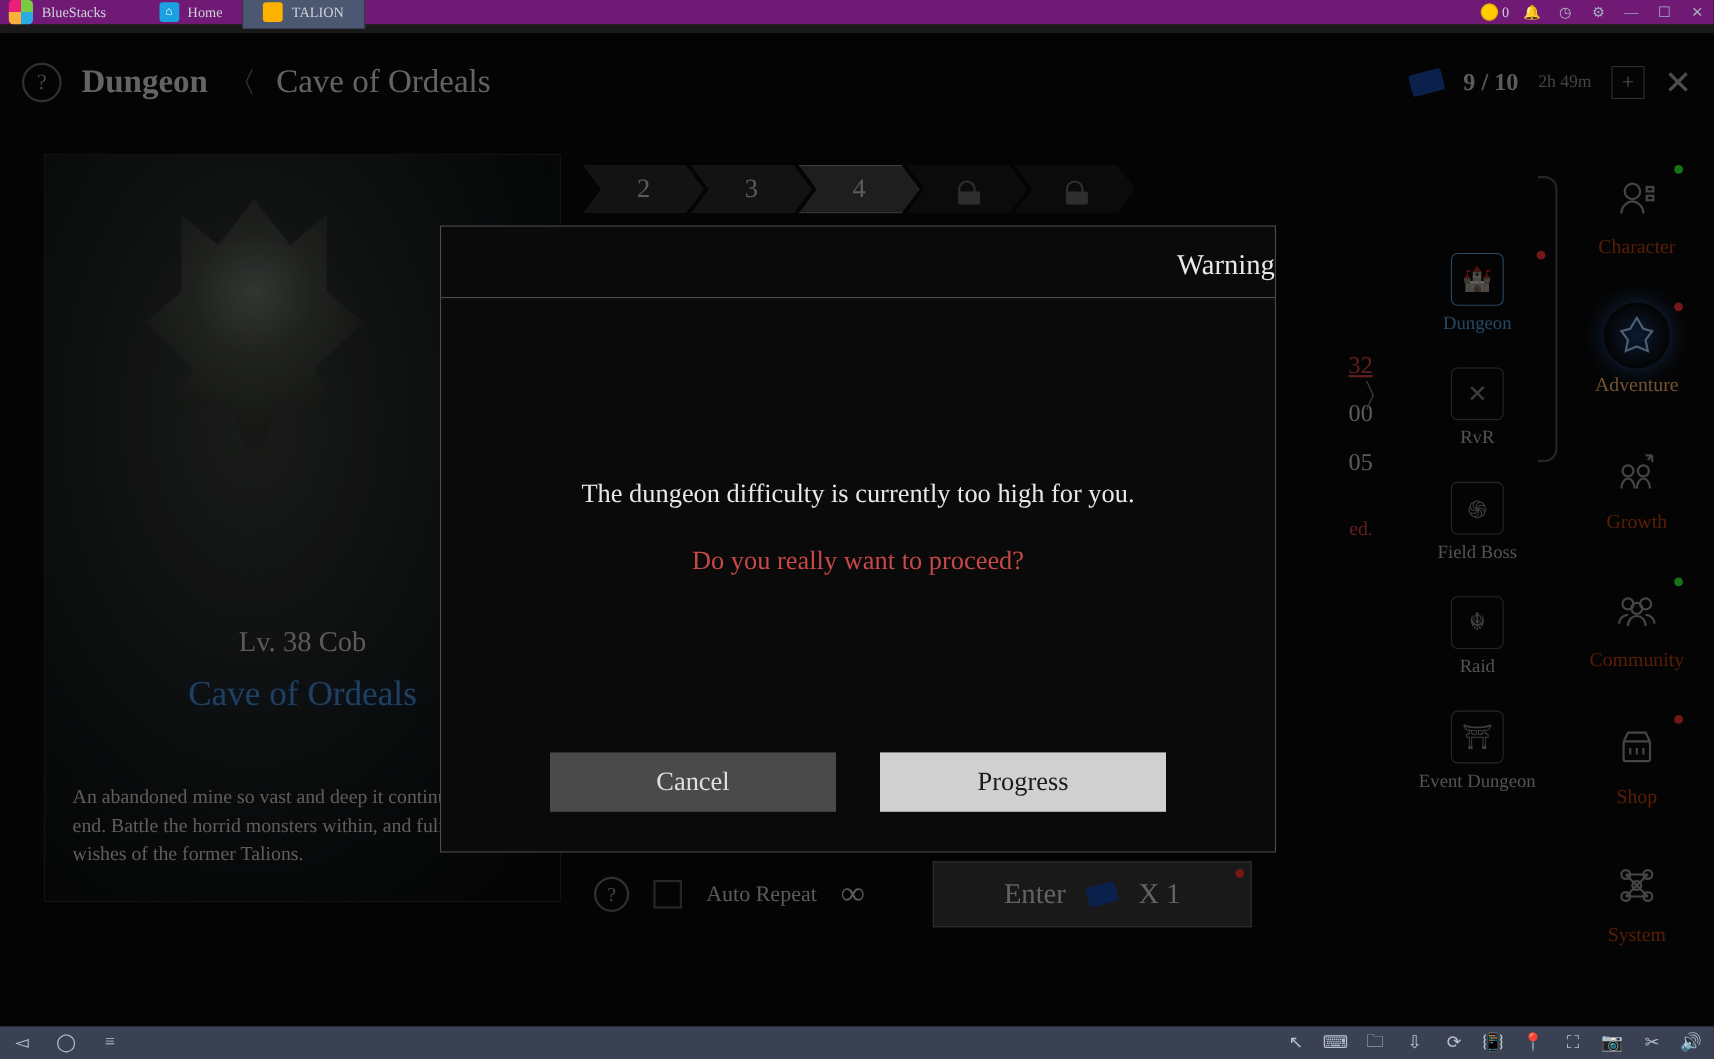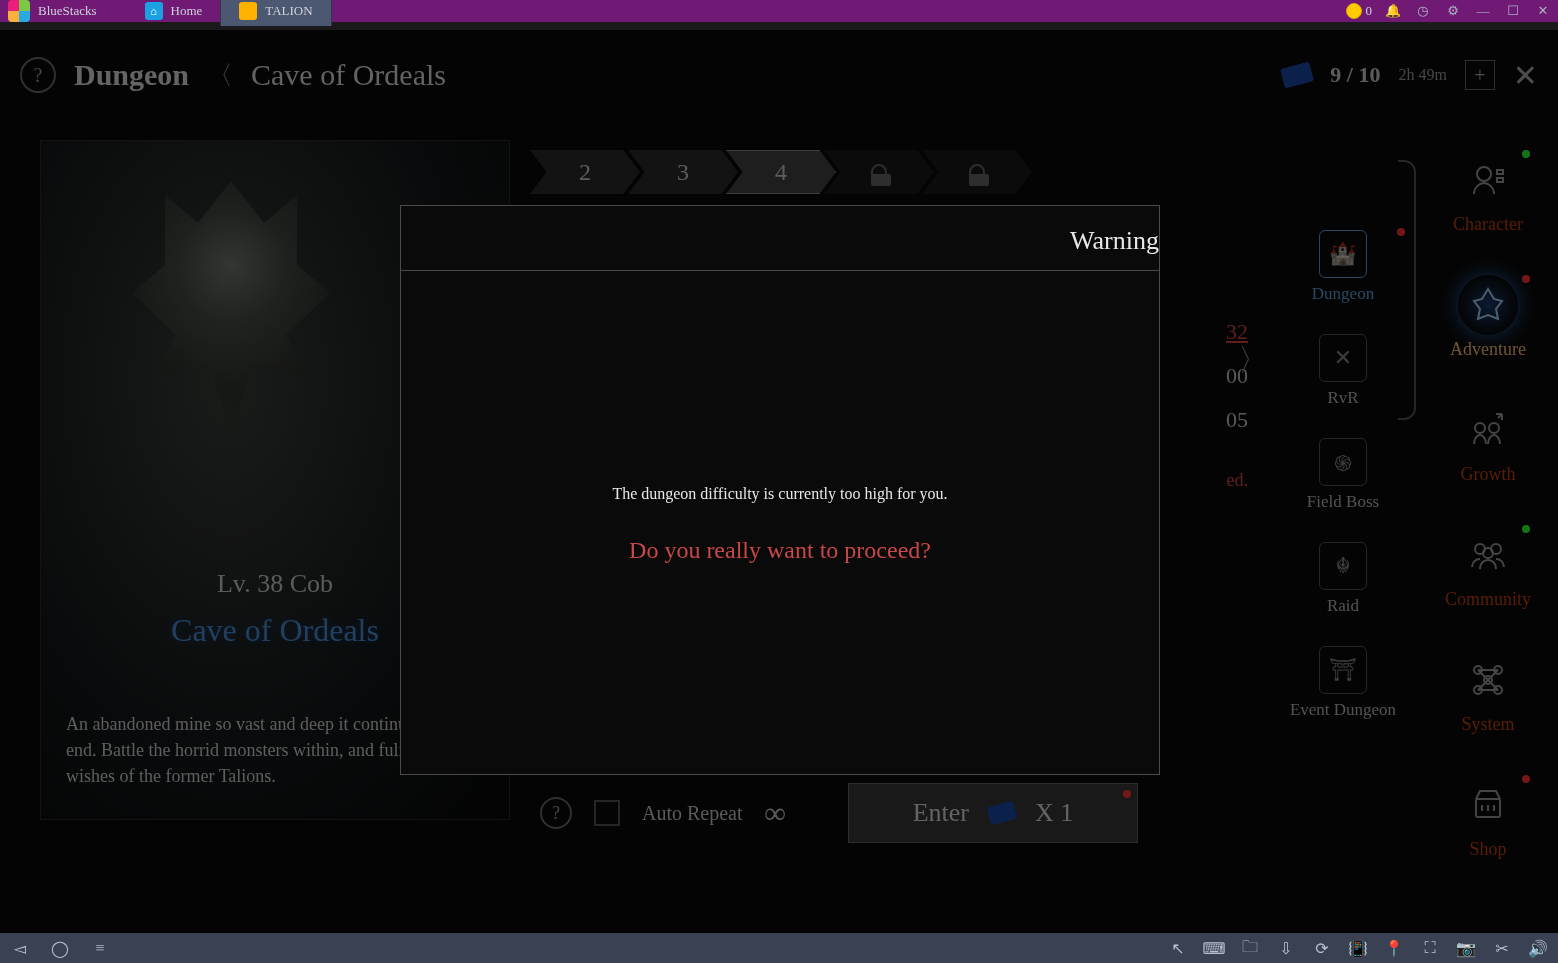--- a/index.html
+++ b/index.html
@@ -86,21 +86,21 @@
 .behind-vals { position:absolute; right:310px; top:280px; text-align:right; font-size:22px; line-height:2.0; z-index:4; }
 .bv1 { color:#d64545;text-decoration:underline; }
 .bv2,.bv3 { color:#c8c8c8; }
 .bv4 { color:#d64545; font-size:18px; }
 
 
 .modal { position:absolute; left:400px; top:175px; width:760px; height:570px; background:#0a0a0a; border:1px solid #4a4a4a; z-index:30; display:flex; flex-direction:column; }
 .modal-title { text-align:right; font-size:26px; color:#e8e8e8; padding:20px 0 14px; }
 .modal hr { border:none; border-top:1px solid #4a4a4a; margin:0 0 4px; }
 .modal-body { flex:1; display:flex; flex-direction:column; align-items:center; justify-content:center; gap:34px; padding:0 40px; }
-.modal-line1 { font-size:16px; color:#e8e8e8; text-align:center; }
+.modal-line1 { font-size:24px; color:#e8e8e8; text-align:center; }
 .modal-line2 { font-size:24px; color:#c84848; text-align:center; }
 .modal-btns { display:flex; gap:40px; justify-content:center; padding:0 0 36px; }
 .mbtn { width:260px; height:54px; display:flex; align-items:center; justify-content:center; font-size:24px; cursor:pointer; }
 .mbtn.cancel { background:#4a4a4a; color:#e0e0e0; }
 .mbtn.progress { background:#d0d0d0; color:#1a1a1a; }
 
 
 .android-bar { position:absolute; bottom:0; left:0; right:0; height:30px; background:#3a4152; display:flex; align-items:center; padding:0 10px; color:#b8c0d0; font-family:Arial,sans-serif; }
 .ab-left { display:flex; gap:20px; }
 .ab-right { margin-left:auto; display:flex; gap:16px; }
@@ -240,41 +240,41 @@
           <svg width="40" height="40" viewBox="0 0 40 40">
             <circle cx="12" cy="14" r="5"></circle>
             <circle cx="28" cy="14" r="5"></circle>
             <circle cx="20" cy="18" r="5"></circle>
             <path d="M4 32c0-5 4-8 8-8M36 32c0-5-4-8-8-8M12 34c0-6 4-9 8-9s8 3 8 9"></path>
           </svg>
         </div>
       <span>Community</span>
     </div>
     <div class="mm">
+      <span class="dot-r"></span>
+      <div class="mm-icon">
+          <svg width="40" height="40" viewBox="0 0 40 40">
+            <rect x="8" y="14" width="24" height="18" rx="2"></rect>
+            <path d="M8 14l4-8h16l4 8M14 20v6M20 20v6M26 20v6"></path>
+          </svg>
+        </div>
+      <span>Shop</span>
+    </div>
+    <div class="mm">
       <div class="mm-icon">
           <svg width="40" height="40" viewBox="0 0 40 40">
             <circle cx="10" cy="10" r="4"></circle>
             <circle cx="30" cy="10" r="4"></circle>
             <circle cx="10" cy="30" r="4"></circle>
             <circle cx="30" cy="30" r="4"></circle>
             <circle cx="20" cy="20" r="4"></circle>
             <path d="M10 10L30 30M30 10L10 30M10 10h20M10 30h20"></path>
           </svg>
         </div>
       <span>System</span>
-    </div>
-    <div class="mm">
-      <span class="dot-r"></span>
-      <div class="mm-icon">
-          <svg width="40" height="40" viewBox="0 0 40 40">
-            <rect x="8" y="14" width="24" height="18" rx="2"></rect>
-            <path d="M8 14l4-8h16l4 8M14 20v6M20 20v6M26 20v6"></path>
-          </svg>
-        </div>
-      <span>Shop</span>
     </div>
   </div>
 
   <div class="enter-bar">
     <div class="help-circle sm">?</div>
     <div class="chk"></div>
     <span class="auto-lbl">Auto Repeat</span>
     <span class="inf">∞</span>
     <div class="enter-btn">
       <span class="dot-r"></span>
@@ -285,20 +285,24 @@
   </div>
 
   <div class="dim"></div>
 
   <div class="modal">
     <div class="modal-title">Warning</div>
     <hr>
     <div class="modal-body">
       <div class="modal-line1">The dungeon difficulty is currently too high for you.</div>
       <div class="modal-line2">Do you really want to proceed?</div>
+    </div>
+    <div class="modal-btns">
+      <div class="mbtn cancel">Cancel</div>
+      <div class="mbtn progress">Progress</div>
     </div>
   </div>
 
 </div>
 
 <div class="android-bar">
   <div class="ab-left">
     <div class="ab-ico">◅</div>
     <div class="ab-ico">◯</div>
     <div class="ab-ico">≡</div>

